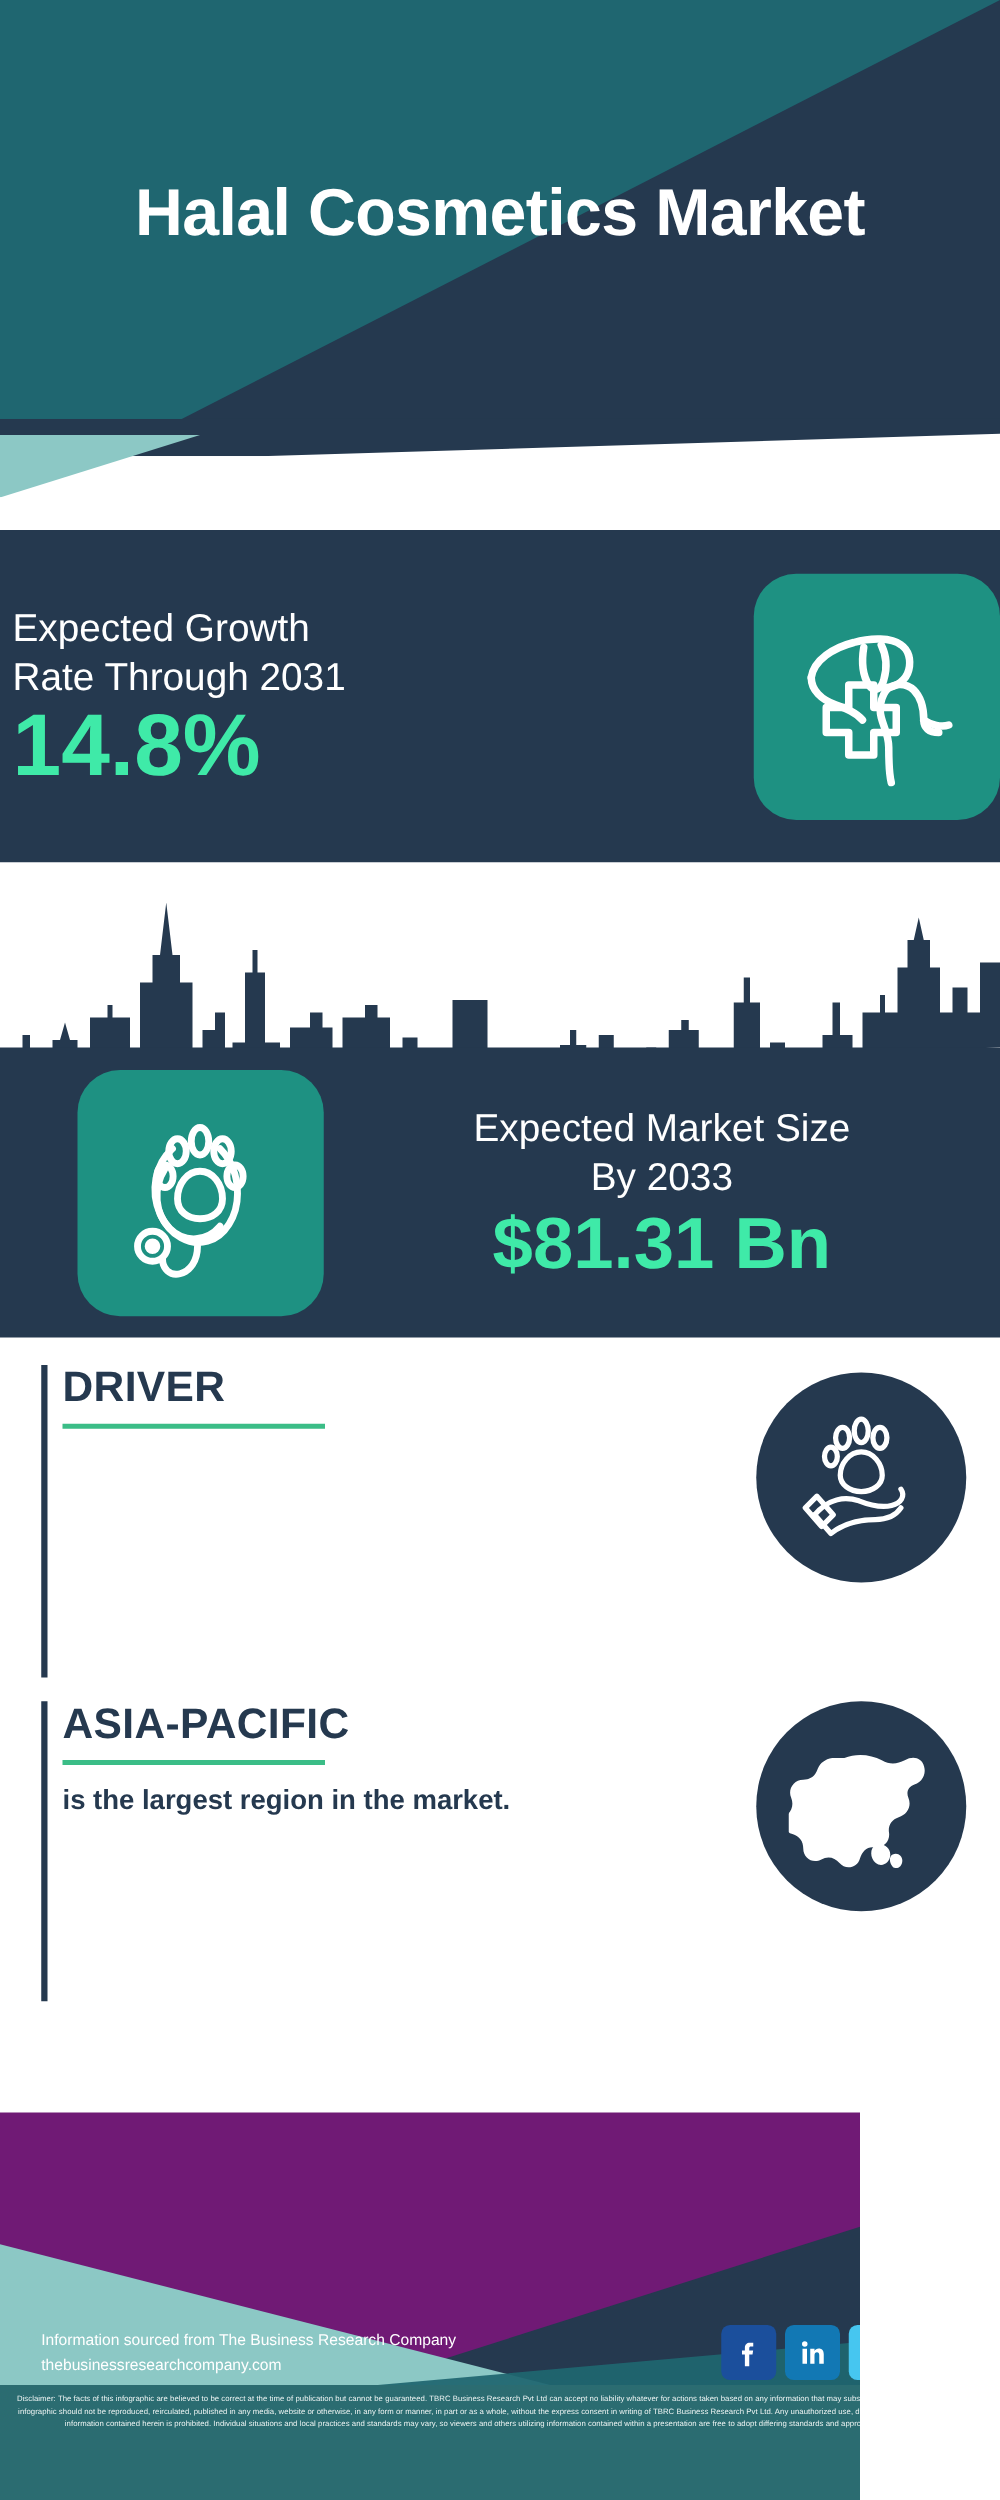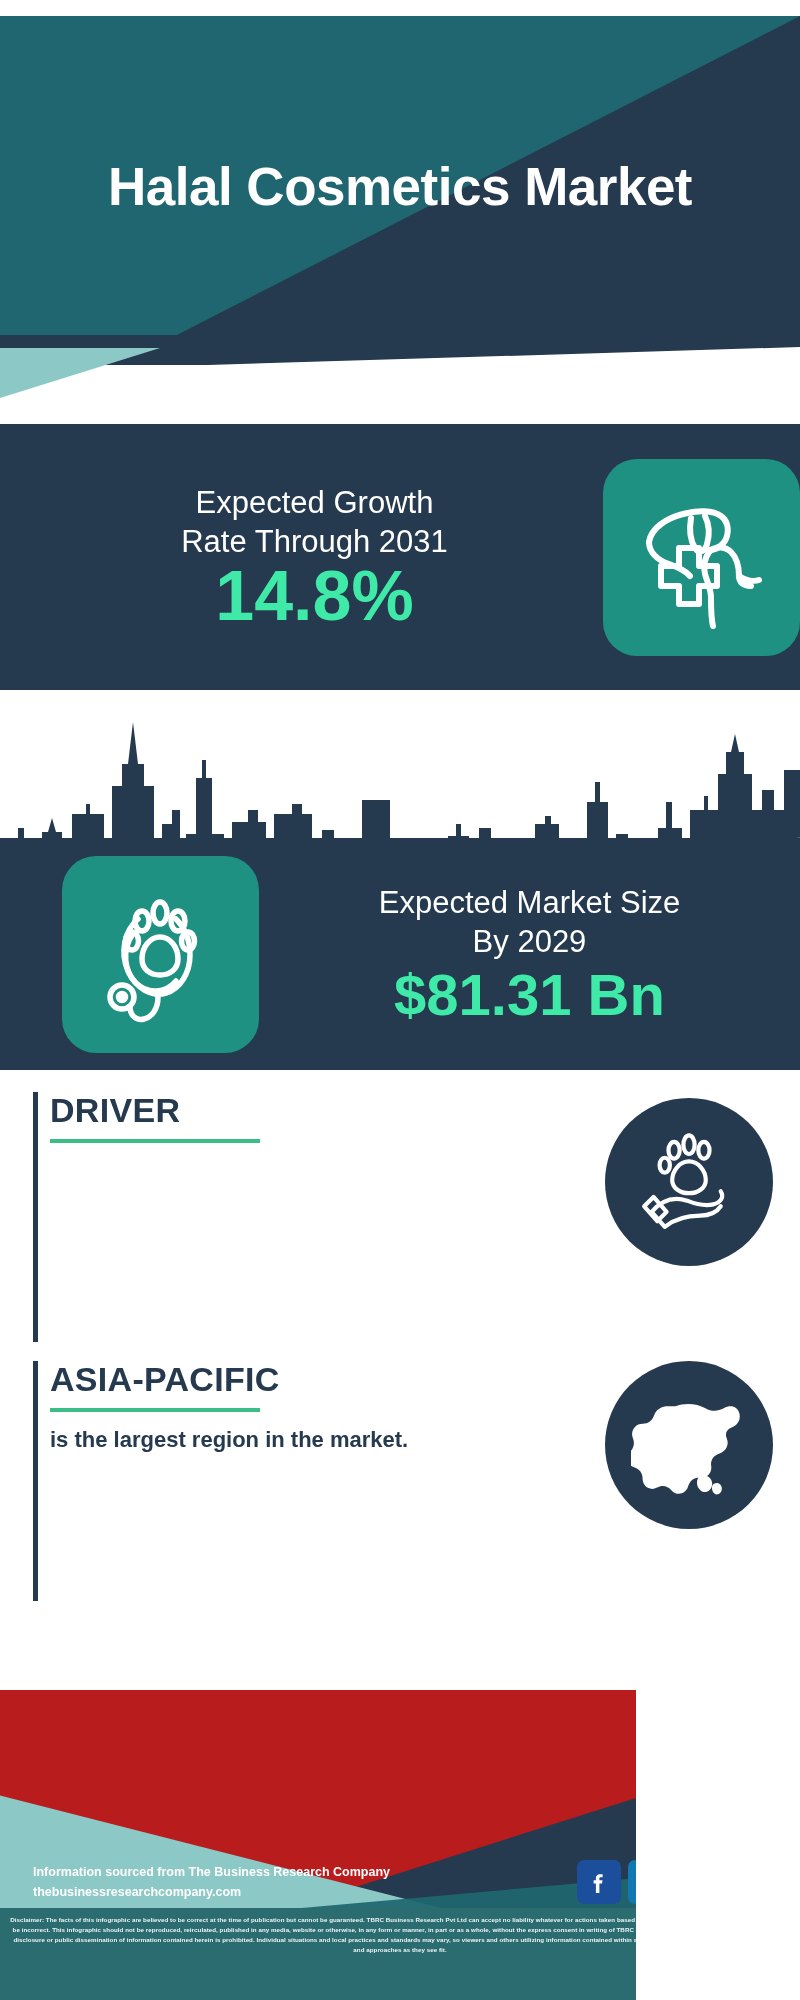--- a/index.html
+++ b/index.html
@@ -5,21 +5,21 @@
   * { margin:0; padding:0; box-sizing:border-box; }
   html,body { background:#ffffff; }
   body {
     width:800px; height:2000px; position:relative; overflow:hidden;
     font-family:"Liberation Sans", sans-serif;
     background:#ffffff;
   }
   .canvas { position:absolute; inset:0; width:800px; height:2000px; }
 
   
-  .header { position:absolute; left:0; top:16px; width:800px; height:340px; overflow:hidden; }
+  .header { position:absolute; left:0; top:0; width:800px; height:340px; overflow:hidden; }
   .header-teal { position:absolute; inset:0; background:#1F6670; }
   .header-navy {
     position:absolute; inset:0; background:#25394F;
     clip-path: polygon(100% 0, 100% 100%, 17% 100%, 100% 0);
   }
   .header-title {
     position:absolute; left:0; top:0; width:800px; height:340px;
     display:flex; align-items:center; justify-content:center;
     color:#ffffff; font-size:53px; font-weight:bold; letter-spacing:-0.5px;
     text-align:center; z-index:4;
@@ -34,21 +34,21 @@
   .wedge-lightteal {
     position:absolute; left:0; top:348px; width:160px; height:50px; background:#8CC8C5;
     clip-path: polygon(0 0, 100% 0, 0 100%);
   }
 
   
   .stat1 {
     position:absolute; left:0; top:424px; width:800px; height:266px;
     background:#25394F; display:flex; align-items:center;
   }
-  .stat1-text { width:620px; text-align:center; padding-left:26px; }
+  .stat1-text { width:620px; text-align:left; padding-left:10px; }
   .stat1-label {
     color:#ffffff; font-size:31px; font-weight:400; line-height:1.26;
   }
   .stat1-value {
     color:#3FEAA8; font-size:70px; font-weight:bold; margin-top:0; line-height:1;
   }
   .icon-tile {
     width:197px; height:197px; background:#1E9182; border-radius:34px;
     display:flex; align-items:center; justify-content:center; flex:0 0 auto;
   }
@@ -78,21 +78,21 @@
   .insight-rule { width:210px; height:4px; background:#3BBD87; margin:10px 0 14px 0; }
   .insight-text {
     color:#25394F; font-size:22px; font-weight:bold; line-height:1.28;
   }
   .insight-badge {
     position:absolute; right:0; width:168px; height:168px; border-radius:50%;
     background:#25394F; display:flex; align-items:center; justify-content:center;
   }
 
   
-  .footer { position:absolute; left:0; top:1690px; width:636px; height:310px; overflow:hidden; background:#b91c1c;font-weight:bold; }
+  .footer { position:absolute; left:0; top:1690px; width:688px; height:310px; overflow:hidden; background:#701a75; }
   .f-navy {
     position:absolute; left:0; top:0; width:800px; height:310px; background:#25394F;
     clip-path: polygon(100% 18%, 100% 100%, 0 100%, 100% 18%);
   }
   .f-lightteal {
     position:absolute; left:0; top:0; width:800px; height:310px; background:#8CC8C5;
     clip-path: polygon(0 34%, 100% 100%, 0 100%);
   }
   .f-teal {
     position:absolute; left:0; top:0; width:800px; height:310px; background:#1F6670;
@@ -188,21 +188,21 @@
           <ellipse cx="92" cy="42" rx="7" ry="10"></ellipse>
           <ellipse cx="46" cy="62" rx="6.5" ry="9"></ellipse>
           <ellipse cx="102" cy="62" rx="6.5" ry="9"></ellipse>
 
           <path d="M74 58 C84 58 92 68 92 80 C92 90 84 96 74 96 C64 96 56 90 56 80 C56 68 64 58 74 58 Z"></path>
         </g>
       </svg>
     </div>
     <div class="stat2-text">
       <div class="stat2-label">Expected Market Size</div>
-      <div class="stat2-label">By 2029</div>
+      <div class="stat2-label">By 2033</div>
       <div class="stat2-value">$81.31 Bn</div>
     </div>
   </div>
 
   <div class="insights">
 
     <div class="insight" style="top:22px; height:250px;">
       <div class="insight-bar"></div>
       <div class="insight-body">
         <div class="insight-head">DRIVER</div>

